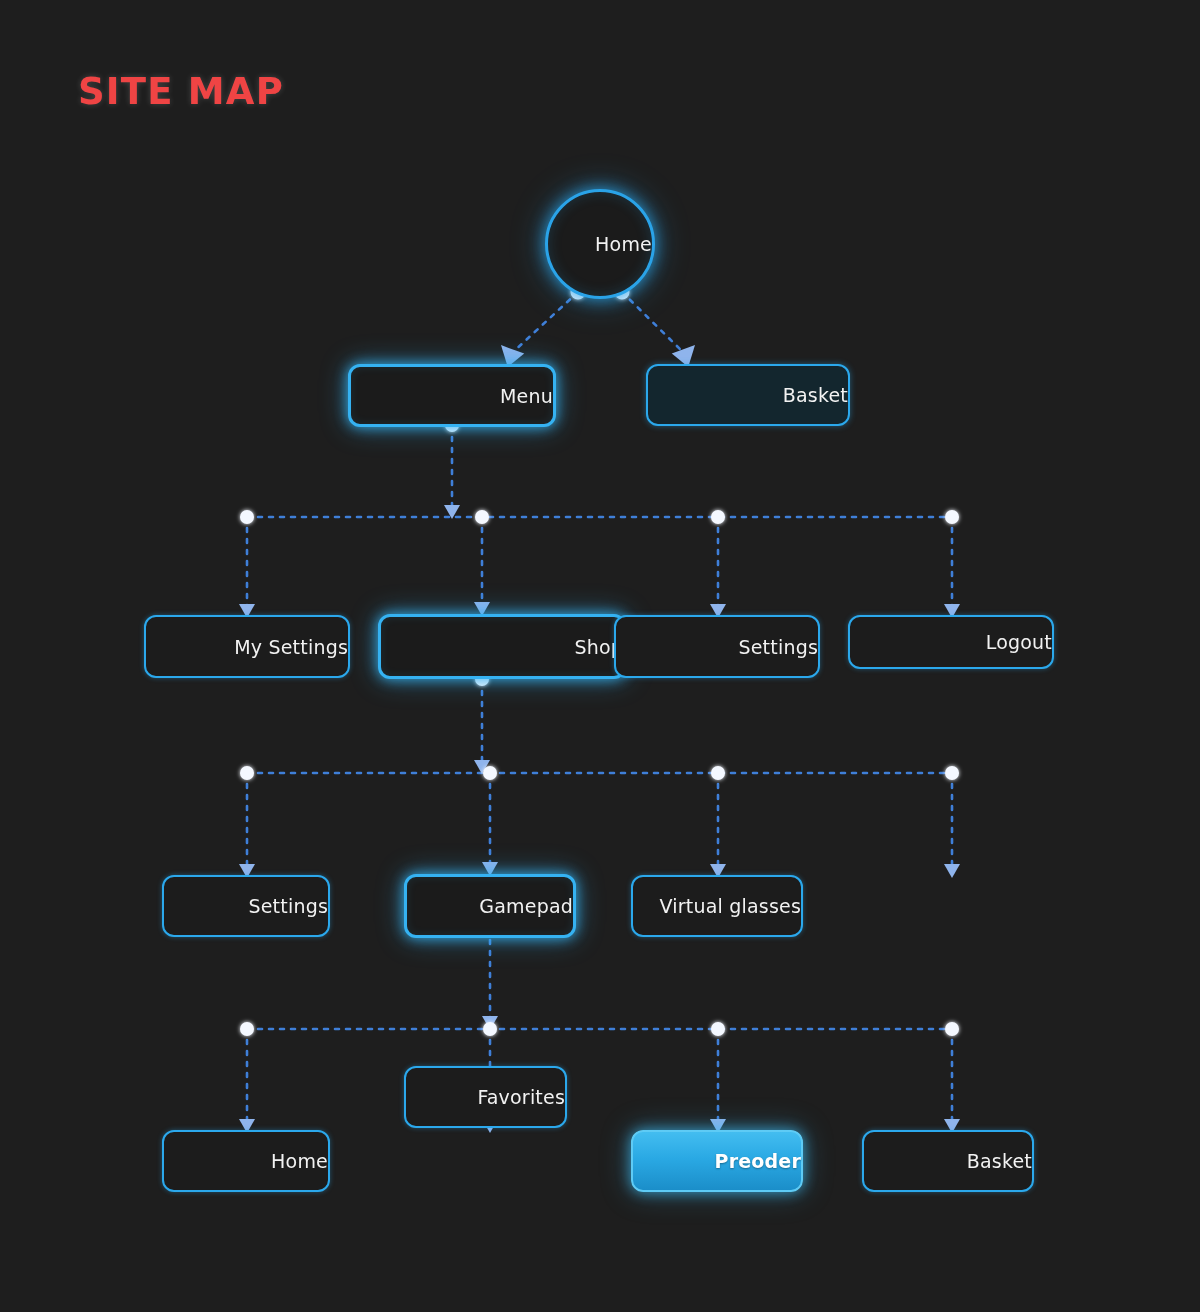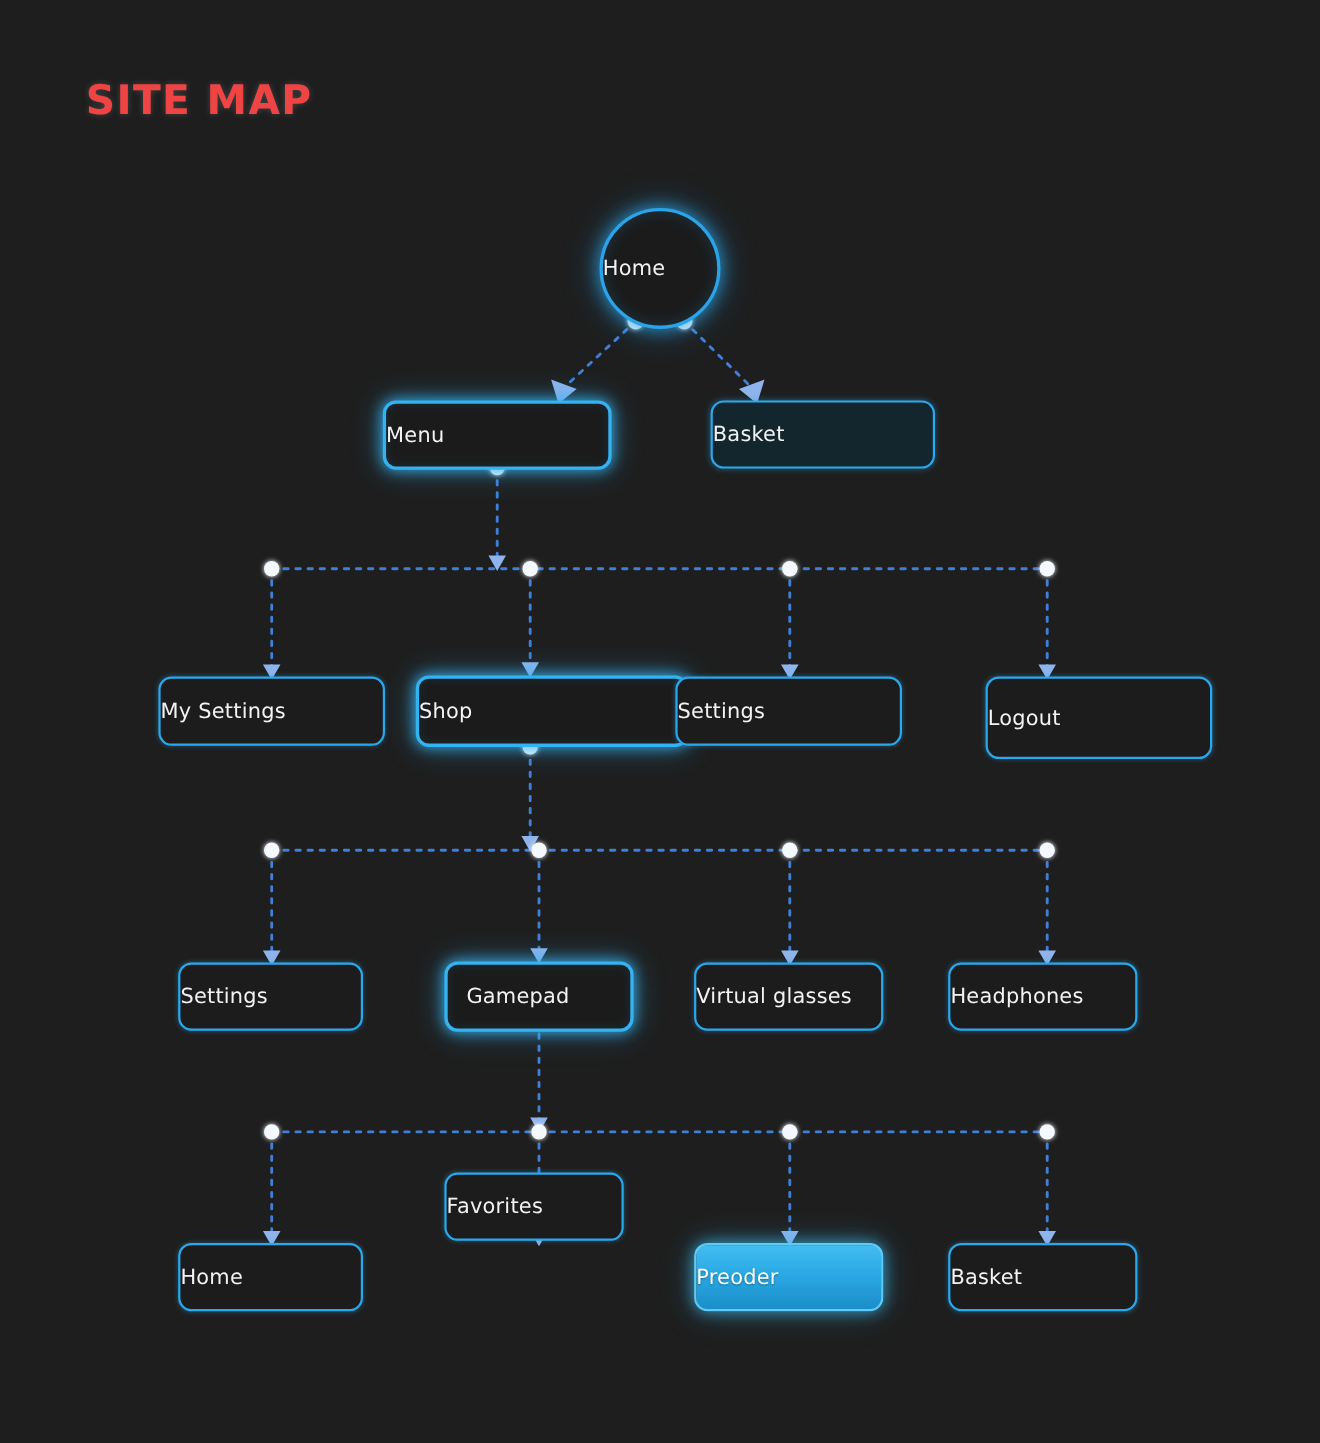--- a/index.html
+++ b/index.html
@@ -23,21 +23,21 @@
     white-space:nowrap;
   }
 
   
   #wires{position:absolute;left:0;top:0;width:1200px;height:1312px;}
 
   
   .node{
     position:absolute;
     box-sizing:border-box;
-    display:flex;align-items:center;justify-content:flex-start;
+    display:flex;align-items:center;justify-content:flex-end;
     color:#f2f2f2;
     font-size:19px;
     font-family:"DejaVu Sans", sans-serif;
     letter-spacing:.2px;
     white-space:nowrap;
   }
 
   
   .node.circle{
     border-radius:50%;
@@ -73,20 +73,21 @@
   }
 
   
   .node.box.ctafill{
     background:linear-gradient(180deg,#43bdf0 0%,#2aa9e4 45%,#1b8ec9 100%);
     border:2px solid #5ecbf5;
     color:#ffffff;
     box-shadow:0 0 14px rgba(60,185,240,.75),
                0 0 30px rgba(60,185,240,.35);
     text-shadow:0 1px 2px rgba(0,0,0,.35);
+    font-weight:bold;
   }
 </style>
 </head>
 <body>
 
 <div id="stage">
 
   <div id="title">SITE MAP</div>
 
   <svg id="wires" viewBox="0 0 1200 1312">
@@ -199,39 +200,36 @@
   </div>
 
   <div class="node box glow" style="left:378px;top:614px;width:248px;height:65px;">
     <span>Shop</span>
   </div>
 
   <div class="node box" style="left:614px;top:615px;width:206px;height:63px;">
     <span>Settings</span>
   </div>
 
-  <div class="node box" style="left:848px;top:615px;width:206px;height:75px;margin-left:48px;">
+  <div class="node box" style="left:848px;top:615px;width:206px;height:54px;">
     <span>Logout</span>
   </div>
 
   <div class="node box" style="left:162px;top:875px;width:168px;height:62px;">
     <span>Settings</span>
   </div>
 
   <div class="node box glow" style="left:404px;top:874px;width:172px;height:64px;padding-left:17px;">
     <span>Gamepad</span>
   </div>
 
   <div class="node box" style="left:631px;top:875px;width:172px;height:62px;">
     <span>Virtual glasses</span>
   </div>
 
-  <div class="node box" style="left:862px;top:875px;width:172px;height:62px;">
-    <span>Headphones</span>
-  </div>
 
   <div class="node box" style="left:162px;top:1130px;width:168px;height:62px;">
     <span>Home</span>
   </div>
 
   <div class="node box" style="left:404px;top:1066px;width:163px;height:62px;">
     <span>Favorites</span>
   </div>
 
   <div class="node box ctafill" style="left:631px;top:1130px;width:172px;height:62px;">

